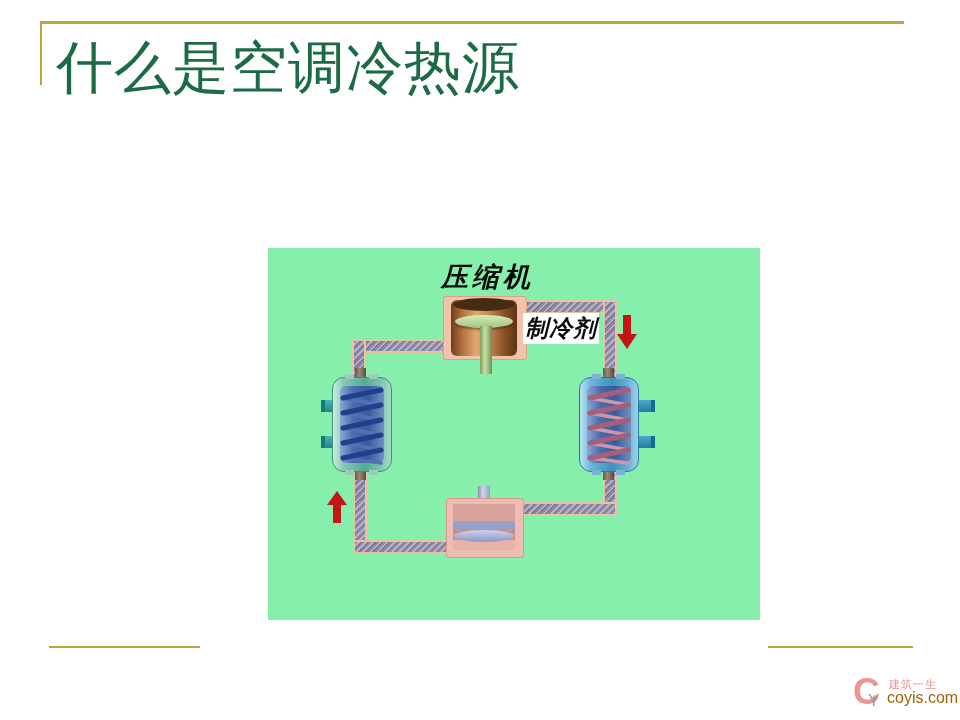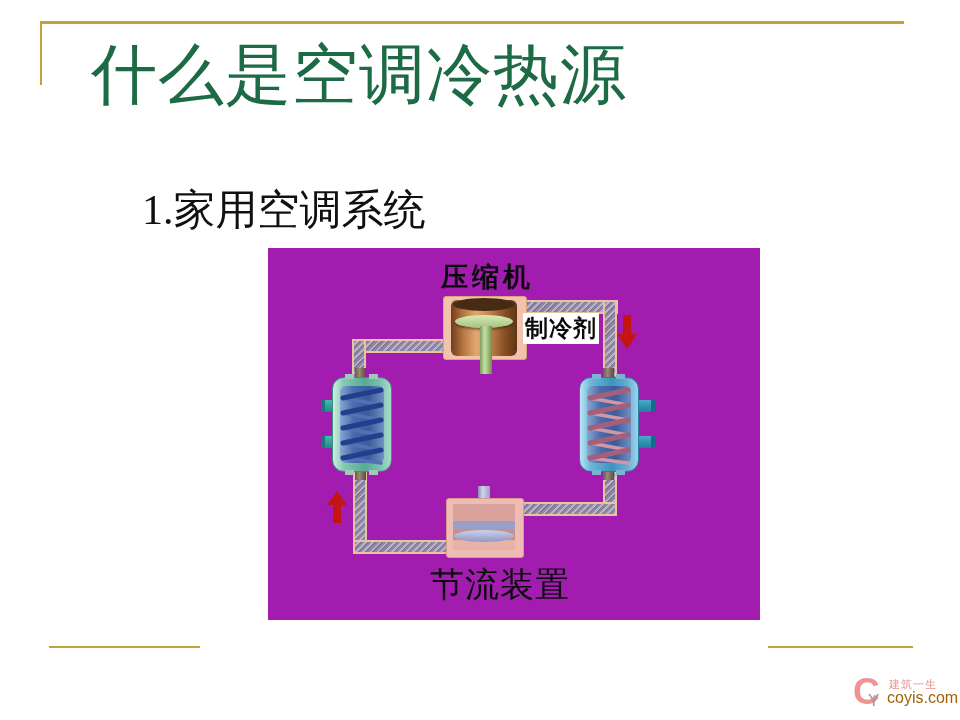--- a/index.html
+++ b/index.html
@@ -7,32 +7,32 @@
          font-family:"Liberation Serif","DejaVu Serif",serif;}
   .abs{position:absolute;}
 
   
   .rule-top-h{left:40px;top:21px;width:864px;height:3px;background:#c2a335;}
   .rule-top-v{left:40px;top:21px;width:2px;height:64px;background:#c2a335;}
   .rule-bot-l{left:49px;top:646px;width:151px;height:2px;background:#c2a335;}
   .rule-bot-r{left:768px;top:646px;width:145px;height:2px;background:#c2a335;}
 
   
-  .title{left:56px;top:30px;font-size:66px;color:#1d6b44;letter-spacing:1px;white-space:nowrap;margin-left:35px;}
+  .title{left:56px;top:30px;font-size:57px;color:#1d6b44;letter-spacing:1px;white-space:nowrap;}
   .subtitle{left:142px;top:182px;font-size:42px;color:#101010;white-space:nowrap;}
   .caption{left:363px;top:624px;font-size:35px;color:#101010;white-space:nowrap;}
   .lbl{color:#0a0a0a;white-space:nowrap;}
   .lbl-compressor{left:415px;top:259px;width:145px;text-align:center;font-size:27px;font-weight:bold;letter-spacing:4px;}
   .lbl-refrigerant{left:523px;top:313px;font-size:23px;font-weight:bold;letter-spacing:1px;background:#ffffff;padding:0 2px;}
   .lbl-evaporator{left:202px;top:400px;font-size:33px;letter-spacing:1px;}
   .lbl-condenser{left:665px;top:407px;font-size:33px;letter-spacing:1px;}
   .lbl-throttle{left:430px;top:562px;font-size:34px;letter-spacing:1px;}
 
   
-  .panel{left:268px;top:248px;width:492px;height:372px;background:#a21caf;}
+  .panel{left:268px;top:248px;width:492px;height:372px;background:#86efac;font-style:italic;}
 
   
   .pipe{position:absolute;box-sizing:border-box;border:2px solid #e9c29e;
         background:repeating-linear-gradient(135deg,#8d87a3 0 2px,#b7b2c6 2px 4px,#7d7795 4px 5px);}
   .p-tl-h{left:352px;top:339px;width:96px;height:14px;}
   .p-tl-v{left:352px;top:339px;width:14px;height:42px;}
   .p-tr-h{left:520px;top:300px;width:98px;height:14px;}
   .p-tr-v{left:603px;top:300px;width:14px;height:80px;}
   .p-bl-v{left:353px;top:468px;width:14px;height:86px;}
   .p-bl-h{left:353px;top:540px;width:98px;height:14px;}
@@ -105,21 +105,20 @@
 <body>
 
 <div class="slide">
 
   <div class="abs rule-top-h"></div>
   <div class="abs rule-top-v"></div>
   <div class="abs rule-bot-l"></div>
   <div class="abs rule-bot-r"></div>
 
   <div class="abs title">什么是空调冷热源</div>
-  <div class="abs subtitle">1.家用空调系统</div>
 
   <div class="abs panel">
 
     <div class="slide" style="position:absolute;left:-268px;top:-248px;background:transparent;">
 
       <div class="pipe p-tl-h"></div>
       <div class="pipe p-tl-v"></div>
       <div class="pipe p-tr-h"></div>
       <div class="pipe p-tr-v"></div>
       <div class="pipe p-bl-v"></div>
@@ -186,21 +185,20 @@
         <div class="shaft"></div>
         <div class="head"></div>
       </div>
       <div class="arrow arr-up">
         <div class="head"></div>
         <div class="shaft"></div>
       </div>
 
       <div class="abs lbl lbl-compressor">压缩机</div>
       <div class="abs lbl lbl-refrigerant">制冷剂</div>
-      <div class="abs lbl lbl-throttle">节流装置</div>
     </div>
   </div>
 
 
   <div class="abs watermark">
     <span class="wm-c">C</span>
     <span class="wm-y">Y</span>
     <span class="wm-brand">建筑一生</span>
     <span class="wm-url">coyis.com</span>
   </div>

